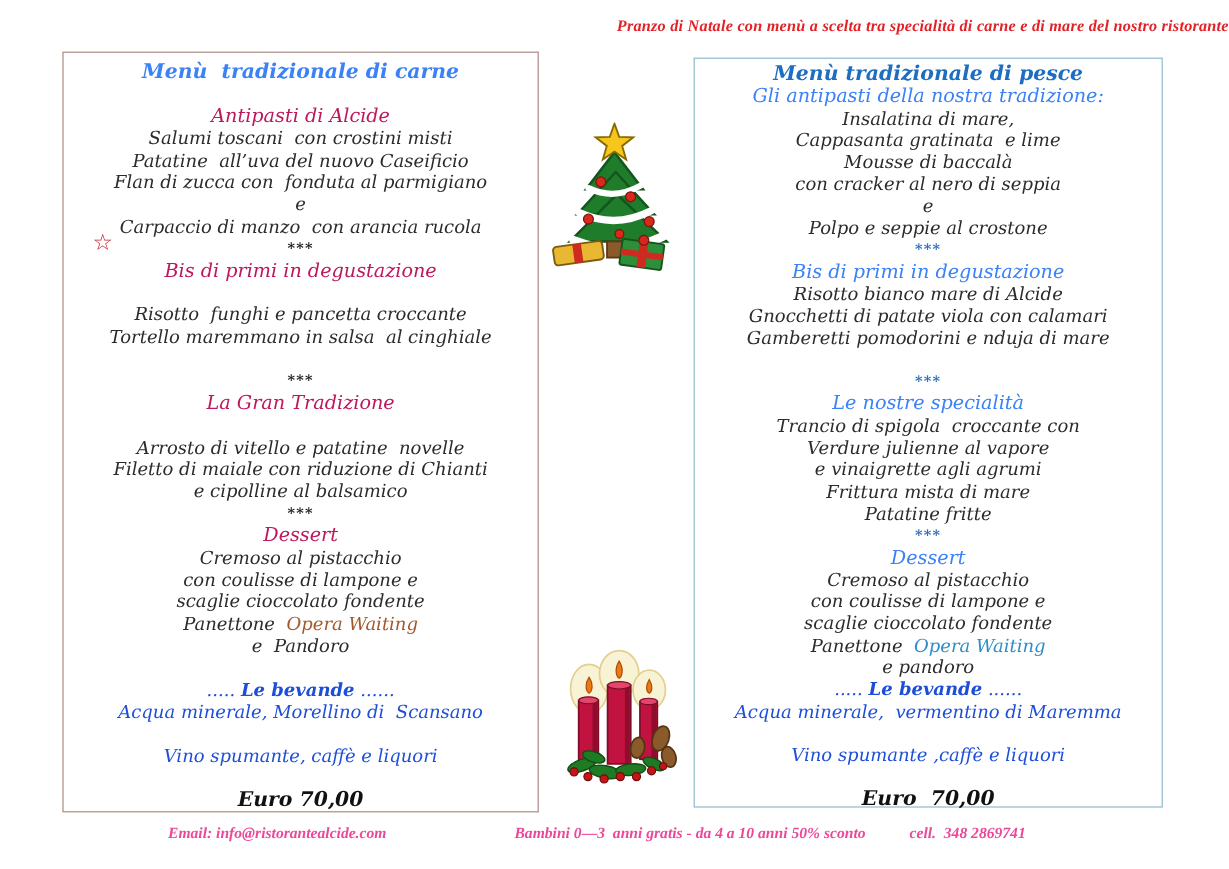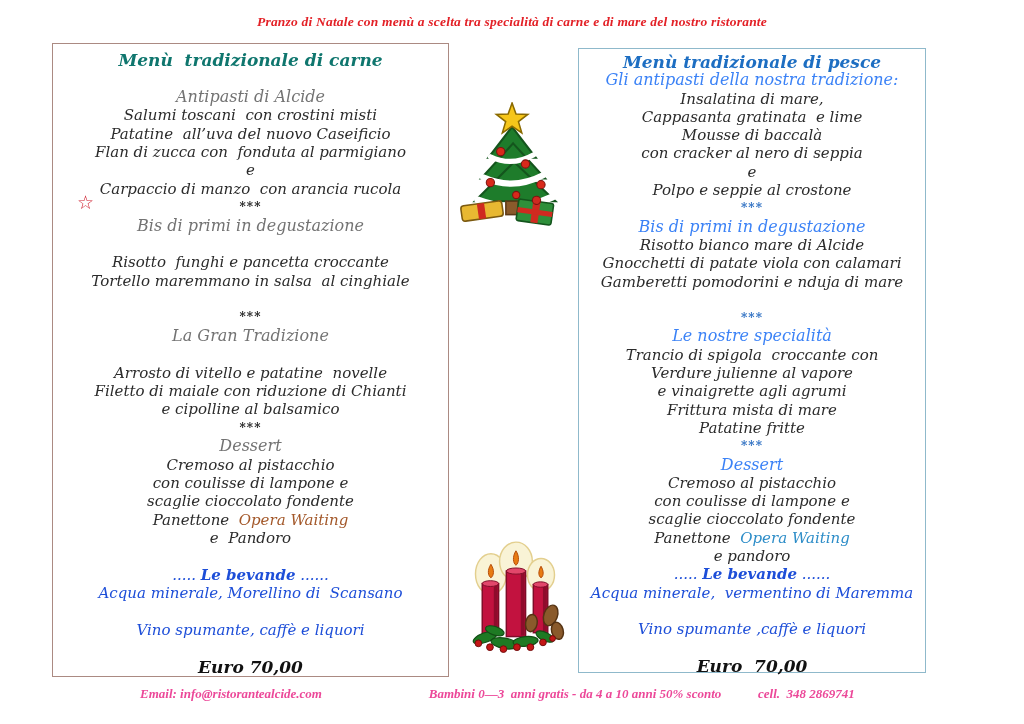--- a/index.html
+++ b/index.html
@@ -1,43 +1,43 @@
 <!DOCTYPE html>
 <html><head>
 <meta charset="utf-8">
 <style>
   html,body{margin:0;padding:0;}
   body{
     width:1024px;height:724px;position:relative;background:#ffffff;
     font-family:"DejaVu Serif",serif;overflow:hidden;
   }
   .page-title{
-    position:absolute;top:14px;left:0;width:100%;text-align:center;
+    position:absolute;top:14px;left:0;width:100%;text-align:right;
     font-family:"Liberation Serif",serif;font-style:italic;font-weight:bold;
     font-size:13.5px;color:#e32127;letter-spacing:.2px;
   }
   .menu-box{
     position:absolute;box-sizing:border-box;background:#fff;
   }
   #menu-carne{
     left:52px;top:43px;width:397px;height:634px;
     border:1px solid #ab8a82;padding-top:7px;
   }
   #menu-pesce{
-    left:578px;top:48px;width:348px;height:625px;
+    left:578px;top:48px;width:391px;height:625px;
     border:1px solid #8fb9cb;padding-top:4px;
   }
   .line{
     text-align:center;font-style:italic;font-size:15px;color:#2b2b2b;
     white-space:pre;overflow:visible;
   }
   .list-carne .line{height:18.4px;line-height:18.4px;}
   .list-pesce .line{height:18.3px;line-height:18.3px;}
-  .line.title-carne{color:#0f766e;font-weight:bold;font-size:17px;}
-  .line.header-carne{color:#737373;font-size:16px;}
+  .line.title-carne{color:#3b82f6;font-weight:bold;font-size:17px;}
+  .line.header-carne{color:#be185d;font-size:16px;}
   .line.title-pesce{color:#1d6ec2;font-weight:bold;font-size:17px;}
   .line.header-pesce{color:#3b82f6;font-size:16px;}
   .accent-carne{color:#a3582a;}
   .accent-pesce{color:#2d8dc8;}
   .line.sep{font-style:normal;font-weight:bold;font-size:12px;color:#1c1c1c;letter-spacing:1px;}
   .line.sep.sep-blue{color:#2d6fc2;}
   .line.bev{color:#1d4ed8;}
   .bev-strong{font-weight:bold;}
   .line.price{color:#111;font-weight:bold;font-size:17px;}
   .line.gap{}

